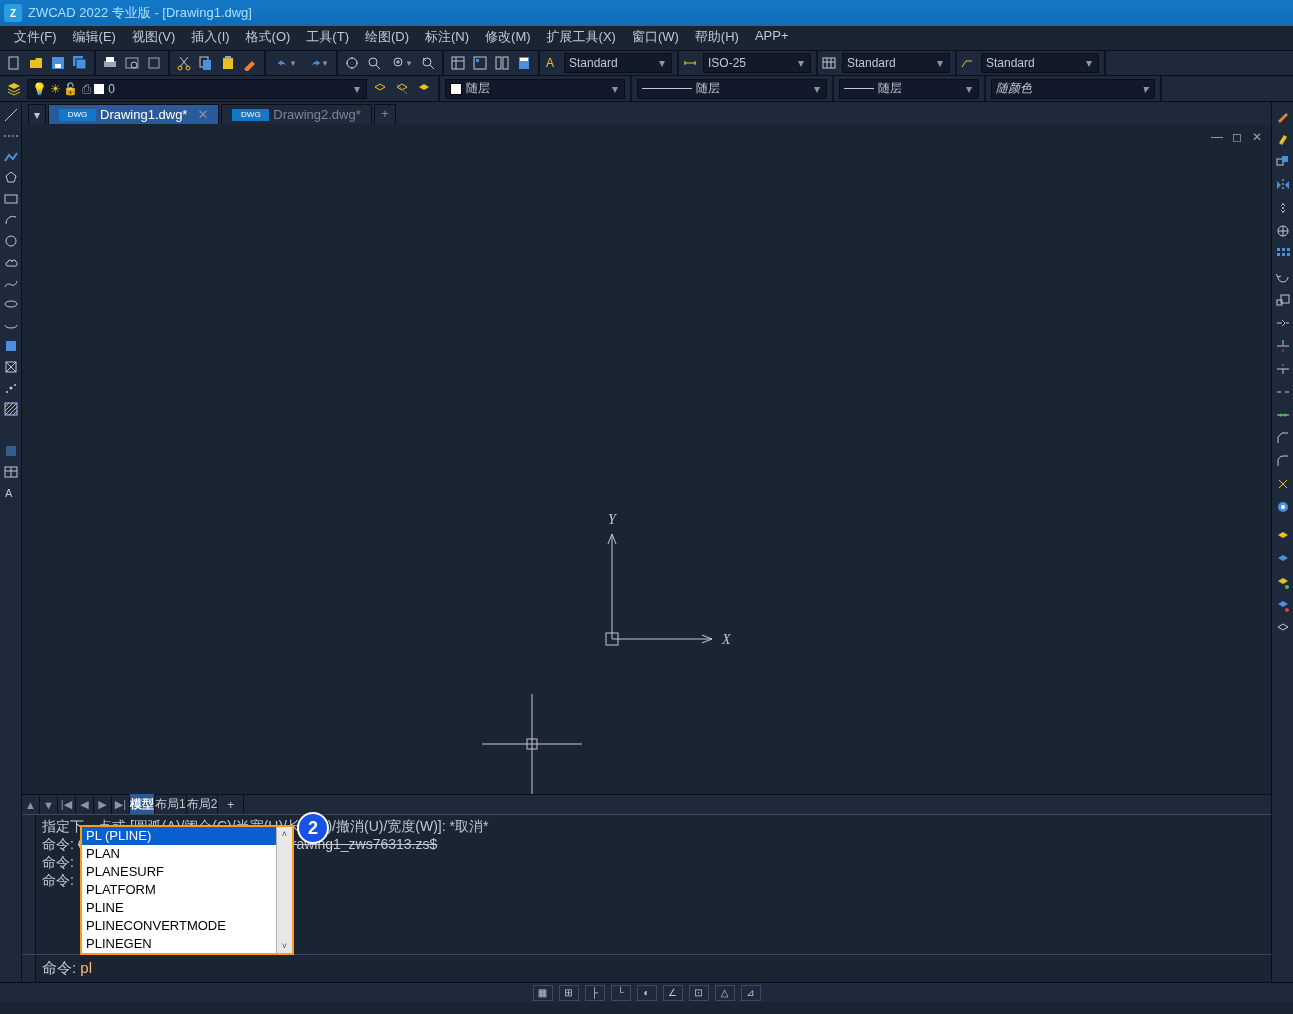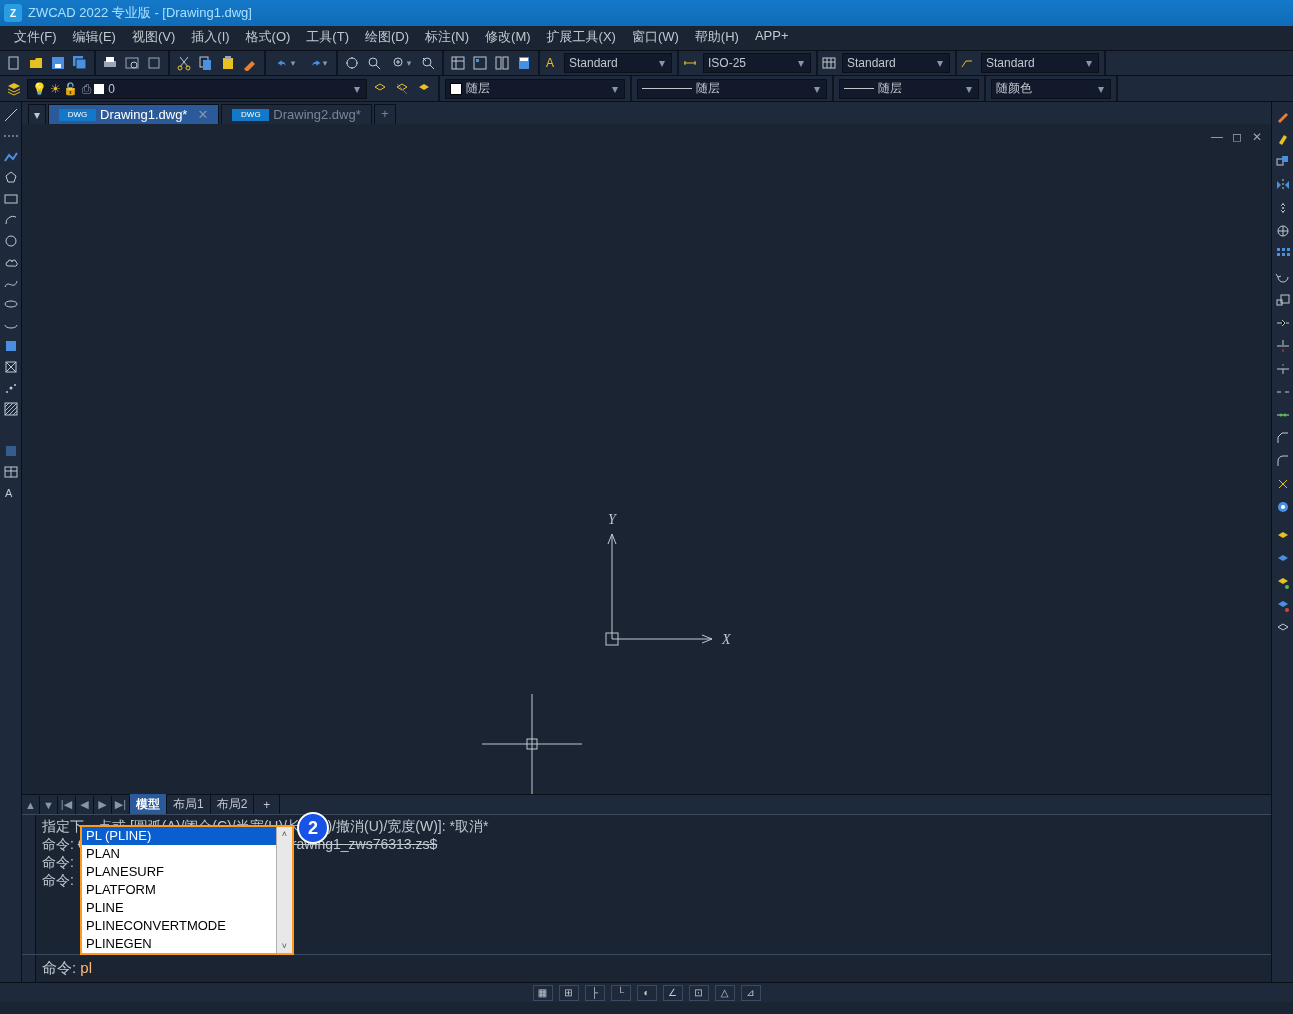--- a/index.html
+++ b/index.html
@@ -54,21 +54,21 @@
 .ucs text { fill:#c0c8d0; font-size:14px; font-family:serif; font-style:italic;}
 
 
 .crosshair { position:absolute; left:460px; top:570px; pointer-events:none;}
 .crosshair line { stroke:#c0c8d0; stroke-width:1;}
 .crosshair rect { stroke:#c0c8d0; stroke-width:1; fill:none;}
 
 
 .layout-tabs-row { height:20px; background:#1e2a3c; border-top:1px solid #0a0f18; display:flex; align-items:center; margin-right:22px;}
 .nav-btn { width:18px; height:18px; display:flex;align-items:center;justify-content:center; color:#8a96a8; cursor:pointer; font-size:11px; border-right:1px solid #0a0f18;}
-.layout-tab { padding:0 6px; height:24px; display:flex;align-items:center; border-right:1px solid #0a0f18; font-size:12px;}
+.layout-tab { padding:0 0; height:24px; display:flex;align-items:center; border-right:1px solid #0a0f18; font-size:12px;}
 .layout-tab.active { background:#2a5a9a; color:#fff; font-weight:bold;}
 .layout-tab.add { width:26px; justify-content:center;}
 
 
 .cmd-area { background:#1a2433; border-top:1px solid #3a4a60; font-family:"SimSun","Courier New",monospace; font-size:14px; padding:2px 4px; position:relative;}
 .cmd-grip { width:14px; background:#1e2a3c; position:absolute; left:0; top:0; bottom:0; border-right:1px solid #0a0f18;}
 .cmd-lines { margin-left:16px; line-height:18px;}
 .cmd-lines div { white-space:nowrap; overflow:hidden;}
 .cmd-scroll { position:absolute; right:2px; top:4px; bottom:4px; width:14px; background:#2a3648; display:flex; flex-direction:column; justify-content:space-between; align-items:center;}
 .cmd-scroll span { font-size:9px; color:#8a96a8;}
@@ -357,21 +357,21 @@
     </div>
   </div>
   <div class="toolbar-group">
     <div class="dropdown" style="width:140px;">
       <span style="width:30px;border-top:1px solid #c0c8d0;"></span>
       <span class="dd-text" style="margin-left:4px;">随层</span>
       <span class="dd-arrow">▾</span>
     </div>
   </div>
   <div class="toolbar-group">
-    <div class="dropdown" style="width:120px;">
+    <div class="dropdown" style="width:164px;font-style:italic;">
       <span class="dd-text">随颜色</span>
       <span class="dd-arrow">▾</span>
     </div>
   </div>
 </div>
 
 <div class="main-wrap">
 
   <div class="left-toolbar">
     <div class="tool-btn">

